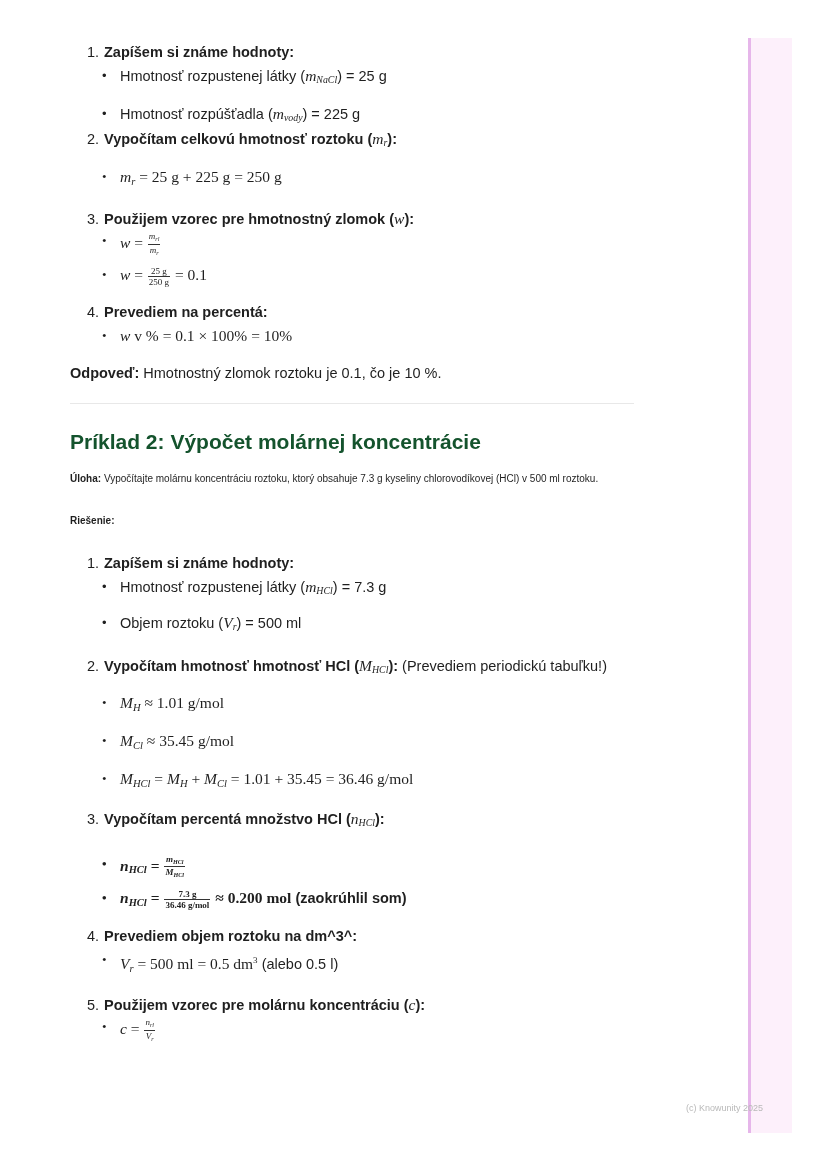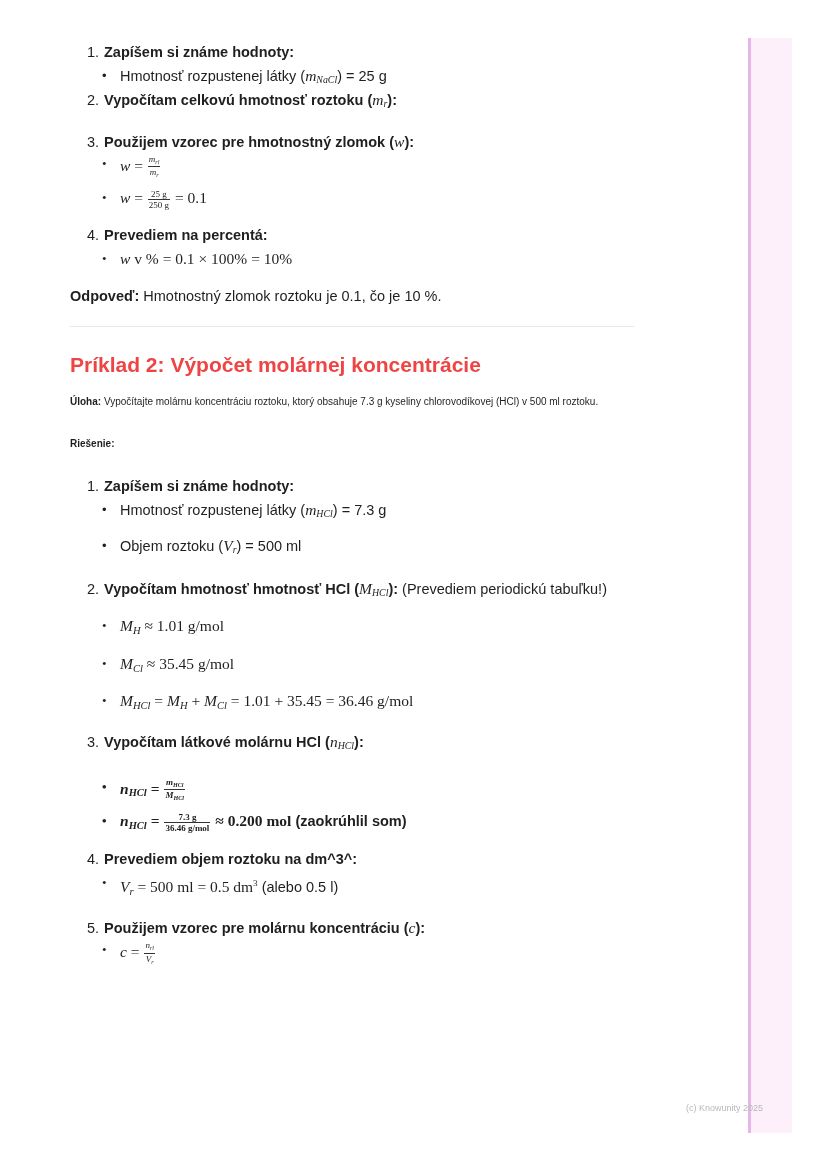--- a/index.html
+++ b/index.html
@@ -19,49 +19,55 @@
   .bullet { position: relative; padding-left: 50px; font-size: 14.5px; line-height: 20px; }
   .bullet::before { content: "•"; position: absolute; left: 32px; top: 0; font-size: 13px; }
   .m { font-family: "Liberation Serif", "DejaVu Serif", serif; font-size: 15.5px; }
   .mi { font-style: italic; }
   .sub { font-size: 0.68em; vertical-align: -0.25em; font-style: italic; }
   .frac { display: inline-block; vertical-align: middle; text-align: center; font-size: 9px; line-height: 10px; margin: 0 1px; }
   .frac .num { display: block; border-bottom: 0.8px solid #333; padding: 0 1px; }
   .frac .den { display: block; padding: 0 1px; }
   .answer { font-size: 14.5px; line-height: 20px; }
   .hr { height: 1px; background: #e8e8e8; margin: 0; }
-  h2.example-title { margin: 0; font-size: 21px; font-weight: bold; color: #ef4444; line-height: 28px; }
+  h2.example-title { margin: 0; font-size: 21px; font-weight: bold; color: #14532d; line-height: 28px; }
   .para { font-size: 10px; line-height: 27px; text-align: justify; margin: 0; }
   .label-bold { font-weight: bold; }
 </style>
 </head>
 <body>
 
 <div class="sidebar"></div>
 
 <div class="page">
 
   <ol class="steps" style="margin-top:4px;">
 
     <li class="step">
       <div class="step-head" style="position:relative;left:8px;">
         <span class="step-num">1.</span><span class="step-title">Zapíšem si známe hodnoty:</span>
       </div>
       <ul class="bullets" style="margin-top:4px;">
         <li class="bullet">
           <span>Hmotnosť rozpustenej látky (</span><span class="m mi">m</span><span class="m sub">NaCl</span><span>) = 25 g</span>
         </li>
+        <li class="bullet" style="margin-top:14px;">
+          <span>Hmotnosť rozpúšťadla (</span><span class="m mi">m</span><span class="m sub">vody</span><span>) = 225 g</span>
+        </li>
       </ul>
     </li>
 
     <li class="step" style="">
       <div class="step-head" style="position:relative;left:8px;">
         <span class="step-num">2.</span><span class="step-title"><span>Vypočítam celkovú hmotnosť roztoku (</span><span class="m mi" style="font-weight:normal">m</span><span class="m sub" style="font-weight:normal">r</span><span>):</span></span>
       </div>
       <ul class="bullets" style="margin-top:4px;">
+        <li class="bullet m" style="margin-top:14px;">
+          <span class="mi">m</span><span class="sub">r</span> <span>= 25 g + 225 g = 250 g</span>
+        </li>
       </ul>
     </li>
 
     <li class="step" style="margin-top:17px;">
       <div class="step-head" style="position:relative;left:8px;">
         <span class="step-num">3.</span><span class="step-title"><span>Použijem vzorec pre hmotnostný zlomok (</span><span class="m mi" style="font-weight:normal">w</span><span>):</span></span>
       </div>
       <ul class="bullets" style="margin-top:2px;">
         <li class="bullet m">
           <span class="mi">w</span> = <span class="frac mi"><span class="num">m<span class="sub">rl</span></span><span class="den">m<span class="sub">r</span></span></span>
@@ -128,21 +134,21 @@
           <span class="mi">M</span><span class="sub">Cl</span> <span>≈ 35.45 g/mol</span>
         </li>
         <li class="bullet m" style="margin-top:13px;">
           <span class="mi">M</span><span class="sub">HCl</span> = <span class="mi">M</span><span class="sub">H</span> + <span class="mi">M</span><span class="sub">Cl</span> <span>= 1.01 + 35.45 = 36.46 g/mol</span>
         </li>
       </ul>
     </li>
 
     <li class="step" style="margin-top:16px;">
       <div class="step-head" style="position:relative;left:8px;">
-        <span class="step-num">3.</span><span class="step-title"><span>Vypočítam látkové molárnu HCl (</span><span class="m mi" style="font-weight:normal">n</span><span class="m sub" style="font-weight:normal">HCl</span><span>):</span></span>
+        <span class="step-num">3.</span><span class="step-title"><span>Vypočítam percentá množstvo HCl (</span><span class="m mi" style="font-weight:normal">n</span><span class="m sub" style="font-weight:normal">HCl</span><span>):</span></span>
       </div>
       <ul class="bullets" style="margin-top:20px;font-weight:bold;">
         <li class="bullet m">
           <span class="mi">n</span><span class="sub">HCl</span> = <span class="frac mi"><span class="num">m<span class="sub">HCl</span></span><span class="den">M<span class="sub">HCl</span></span></span>
         </li>
         <li class="bullet m" style="margin-top:8px;">
           <span class="mi">n</span><span class="sub">HCl</span> = <span class="frac"><span class="num">7.3 g</span><span class="den">36.46 g/mol</span></span> <span>≈ 0.200 mol</span><span style="font-family:'Liberation Sans',sans-serif;font-size:14.5px;"> (zaokrúhlil som)</span>
         </li>
       </ul>
     </li>

